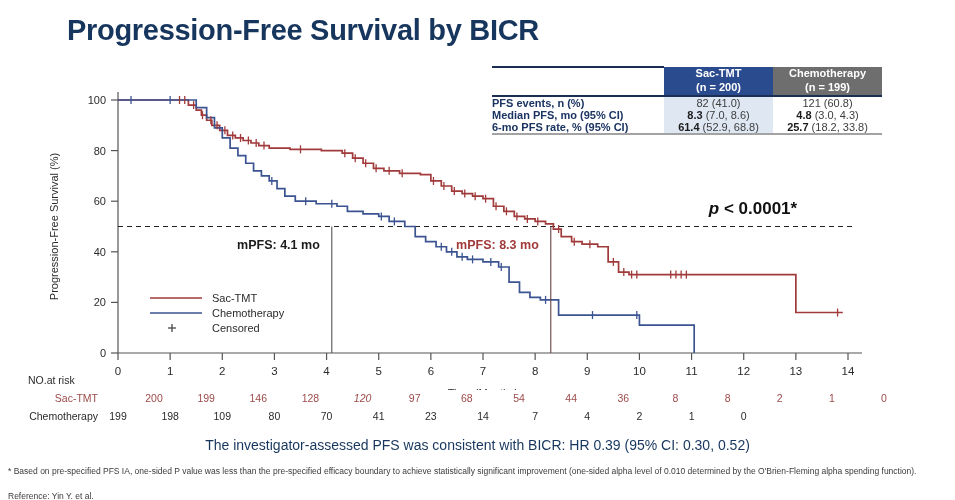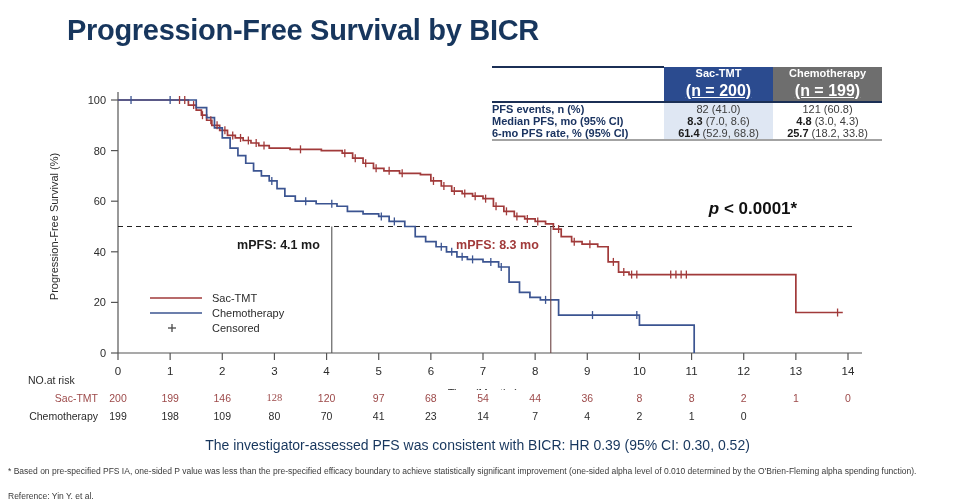--- a/index.html
+++ b/index.html
@@ -25,21 +25,21 @@
     background:#ffffff;
   }
   #stats-table td,#stats-table th{padding:0;margin:0;}
   .th-blank{width:172px;border-top:2px solid #1b2f55;background:#fff;}
   .th-arm{
     color:#ffffff;font-weight:bold;font-size:11px;text-align:center;
     padding:4px 2px 5px 2px;line-height:1.25;width:109px;
   }
   .th-arm.sac{background:#2b4b8f;}
   .th-arm.chemo{background:#6e6e6e;}
-  .arm-n{font-size:16px;font-weight:bold;display:block;text-decoration:underline;}
+  .arm-n{font-size:11px;font-weight:bold;display:block;}
   .row-label{
     font-weight:bold;color:#1b3461;text-align:left;
     padding:3px 4px 3px 6px;font-size:11px;white-space:nowrap;
     border-bottom:0;
   }
   .cell{
     text-align:center;padding:3px 2px;font-size:11px;color:#3d3d3d;
     white-space:nowrap;
   }
   .cell.sac{background:#dfe7f3;}
@@ -63,21 +63,21 @@
   #risk-caption{
     position:absolute;left:10px;top:0;font-size:10.5px;color:#2b2b2b;white-space:nowrap;
   }
   .risk-row{position:absolute;left:0;width:880px;height:14px;}
   .risk-name{
     position:absolute;width:100px;text-align:right;font-size:10.5px;white-space:nowrap;
   }
   .risk-name.sac{left:0px;color:#9d4a4a;}
   .risk-name.chemo{left:0px;color:#2b2b2b;}
   .risk-val{position:absolute;width:26px;text-align:center;font-size:10.5px;}
-  .risk-val.sac{color:#9d4a4a;}
+  .risk-val.sac{color:#9d4a4a;margin-left:36px;}
   .risk-val.chemo{color:#2b2b2b;}
 
   
   #summary-line{
     position:absolute;left:0;top:437px;width:955px;text-align:center;
     font-size:14px;color:#17365d;font-weight:normal;
   }
   #footnote{
     position:absolute;left:8px;top:466px;width:930px;
     font-size:8.5px;color:#3a3a3a;line-height:1.35;
@@ -250,22 +250,22 @@
   <div id="hr-line2"><span class="ital">p</span><span> &lt; 0.0001*</span></div>
 </div>
 
 <div id="risk-table">
   <div id="risk-caption">NO.at risk</div>
   <div class="risk-row" id="risk-row-sac" style="top:18px;">
     <span class="risk-name sac" style="left: -20px;">Sac-TMT</span>
   <span class="risk-val sac" style="left: 87px;">200</span>
       <span class="risk-val sac" style="left: 139.143px;">199</span>
       <span class="risk-val sac" style="left: 191.286px;">146</span>
-      <span class="risk-val sac" style="left: 243.429px; font-family: Liberation Serif, serif;">128</span>
-      <span class="risk-val sac" style="left: 295.571px;">120</span>
+      <span class="risk-val sac" style="left: 243.429px;">128</span>
+      <span class="risk-val sac" style="left: 295.571px; font-style: italic;">120</span>
       <span class="risk-val sac" style="left: 347.714px;">97</span>
       <span class="risk-val sac" style="left: 399.857px;">68</span>
       <span class="risk-val sac" style="left: 452px;">54</span>
       <span class="risk-val sac" style="left: 504.143px;">44</span>
       <span class="risk-val sac" style="left: 556.286px;">36</span>
       <span class="risk-val sac" style="left: 608.429px;">8</span>
       <span class="risk-val sac" style="left: 660.571px;">8</span>
       <span class="risk-val sac" style="left: 712.714px;">2</span>
       <span class="risk-val sac" style="left: 764.857px;">1</span>
       <span class="risk-val sac" style="left: 817px;">0</span>

